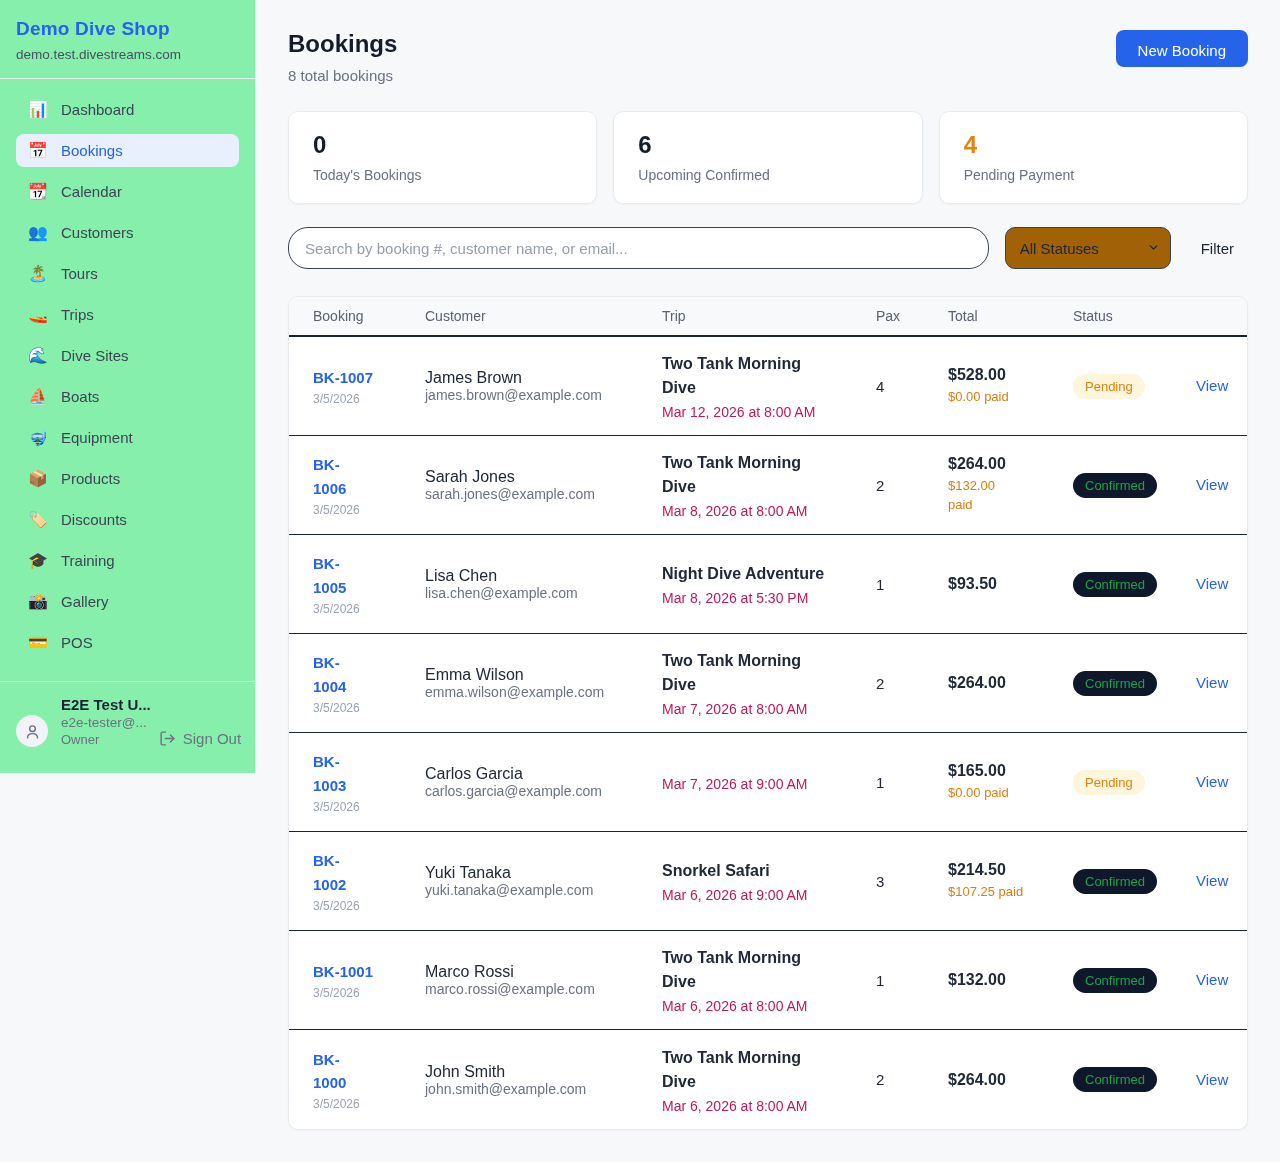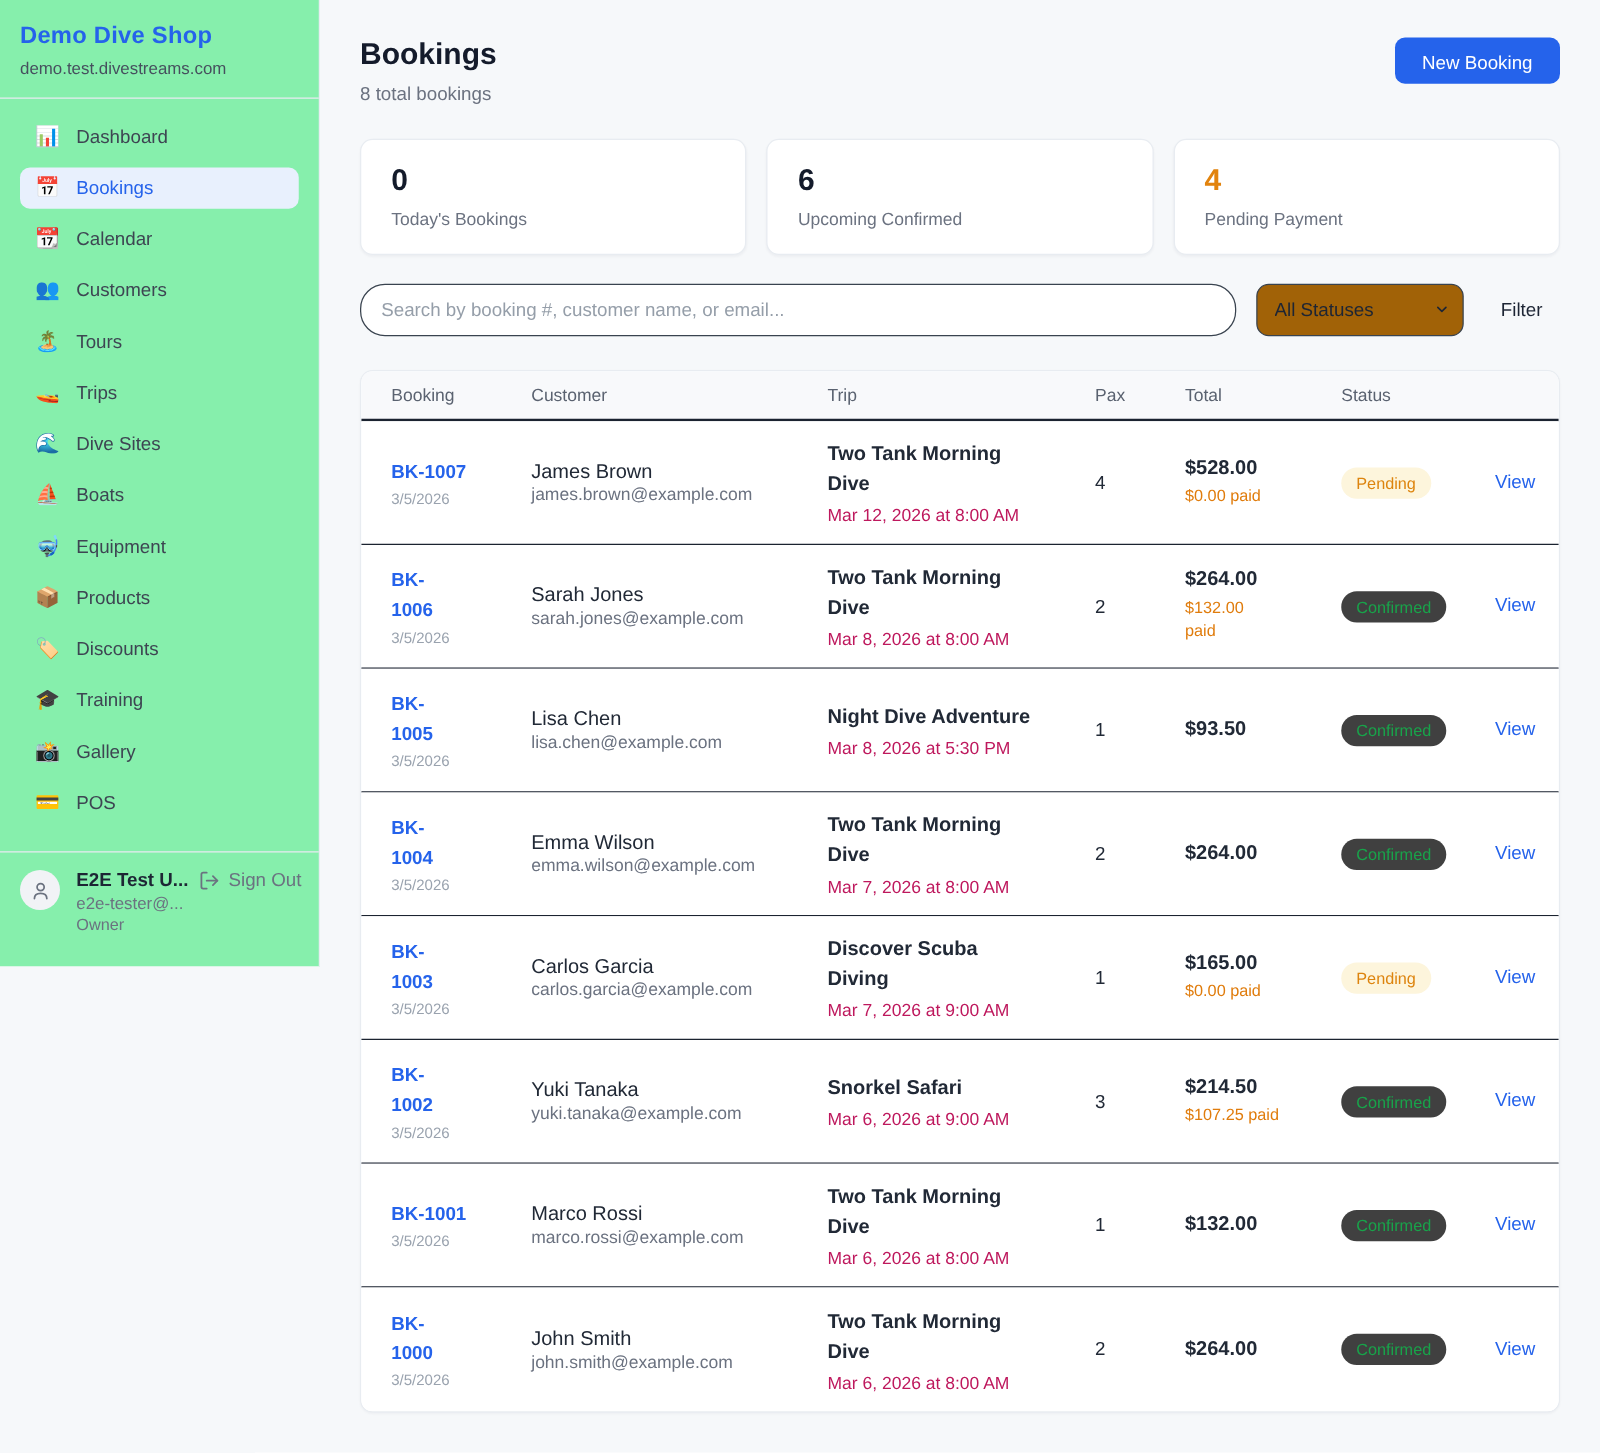--- a/index.html
+++ b/index.html
@@ -22,21 +22,21 @@
   .nav { padding:14px 16px 10px 16px; }
   .nav-item {
     display:flex; align-items:center; gap:13px;
     padding:8px 12px; margin-bottom:8px; border-radius:8px;
     font-size:15px; color:#3d4552; cursor:pointer;
   }
   .nav-item .icon { width:20px; font-size:16px; line-height:1; text-align:center; }
   .nav-item.active { background:#e8f0fd; color:#2563eb; font-weight:500; }
   .user-box {
     border-top:1px solid #e8ecf1; margin:4px 0 0 0; padding:14px 16px 16px 16px;
-    display:flex; align-items:flex-start;
+    display:flex; align-items:flex-end;
   }
   .avatar {
     width:32px; height:32px; border-radius:50%; background:#f1f3f6;
     display:flex; align-items:center; justify-content:center; flex:0 0 32px;
   }
   .user-info { margin-left:13px; width:102px; }
   .user-name { font-size:15px; font-weight:700; color:#1d2534; white-space:nowrap; overflow:hidden; }
   .user-email { font-size:13.5px; color:#6b7280; margin-top:2px; white-space:nowrap; overflow:hidden; }
   .user-role { font-size:13px; color:#6b7280; margin-top:2px; }
   .signout {
@@ -100,21 +100,21 @@
   .cust-email { font-size:14px; color:#6b7280; margin-top:0; }
   .trip-name { font-size:16px; font-weight:600; color:#212936; white-space:pre-line; line-height:1.5; }
   .trip-date { font-size:14px; color:#be185d; margin-top:4px; }
   .pax { font-size:15px; color:#212936; }
   .total-amt { font-size:16px; font-weight:700; color:#212936; }
   .total-paid { font-size:13px; color:#e07c0c; margin-top:4px; white-space:pre-line; line-height:1.45; }
   .badge {
     display:inline-block; font-size:13px; padding:5px 12px; border-radius:999px; font-weight:500;
   }
   .badge.pending { background:#fdf5dc; color:#dd840e; }
-  .badge.confirmed { background:#404040; color:#18a34a; }
+  .badge.confirmed { background:#0f172a; color:#18a34a; }
   .view-link { color:#2563eb; font-size:15px; font-weight:500; cursor:pointer; }
   .hidden-empty:empty { display:none; }
 </style>
 </head>
 <body>
 
 <aside class="sidebar">
   <div class="brand">
     <div class="brand-title">Demo Dive Shop</div>
     <div class="brand-domain">demo.test.divestreams.com</div>
@@ -362,22 +362,20 @@
     <div>
       <div class="bk-id">BK-
 1003</div>
       <div class="bk-date">3/5/2026</div>
     </div>
     <div>
       <div class="cust-name">Carlos Garcia</div>
       <div class="cust-email">carlos.garcia@example.com</div>
     </div>
     <div>
-      <div class="trip-name">Discover Scuba
-Diving</div>
       <div class="trip-date">Mar 7, 2026 at 9:00 AM</div>
     </div>
     <div class="pax">1</div>
     <div>
       <div class="total-amt">$165.00</div>
       <div class="total-paid hidden-empty">$0.00 paid</div>
     </div>
     <div>
       <span class="badge pending">Pending</span>
     </div>

